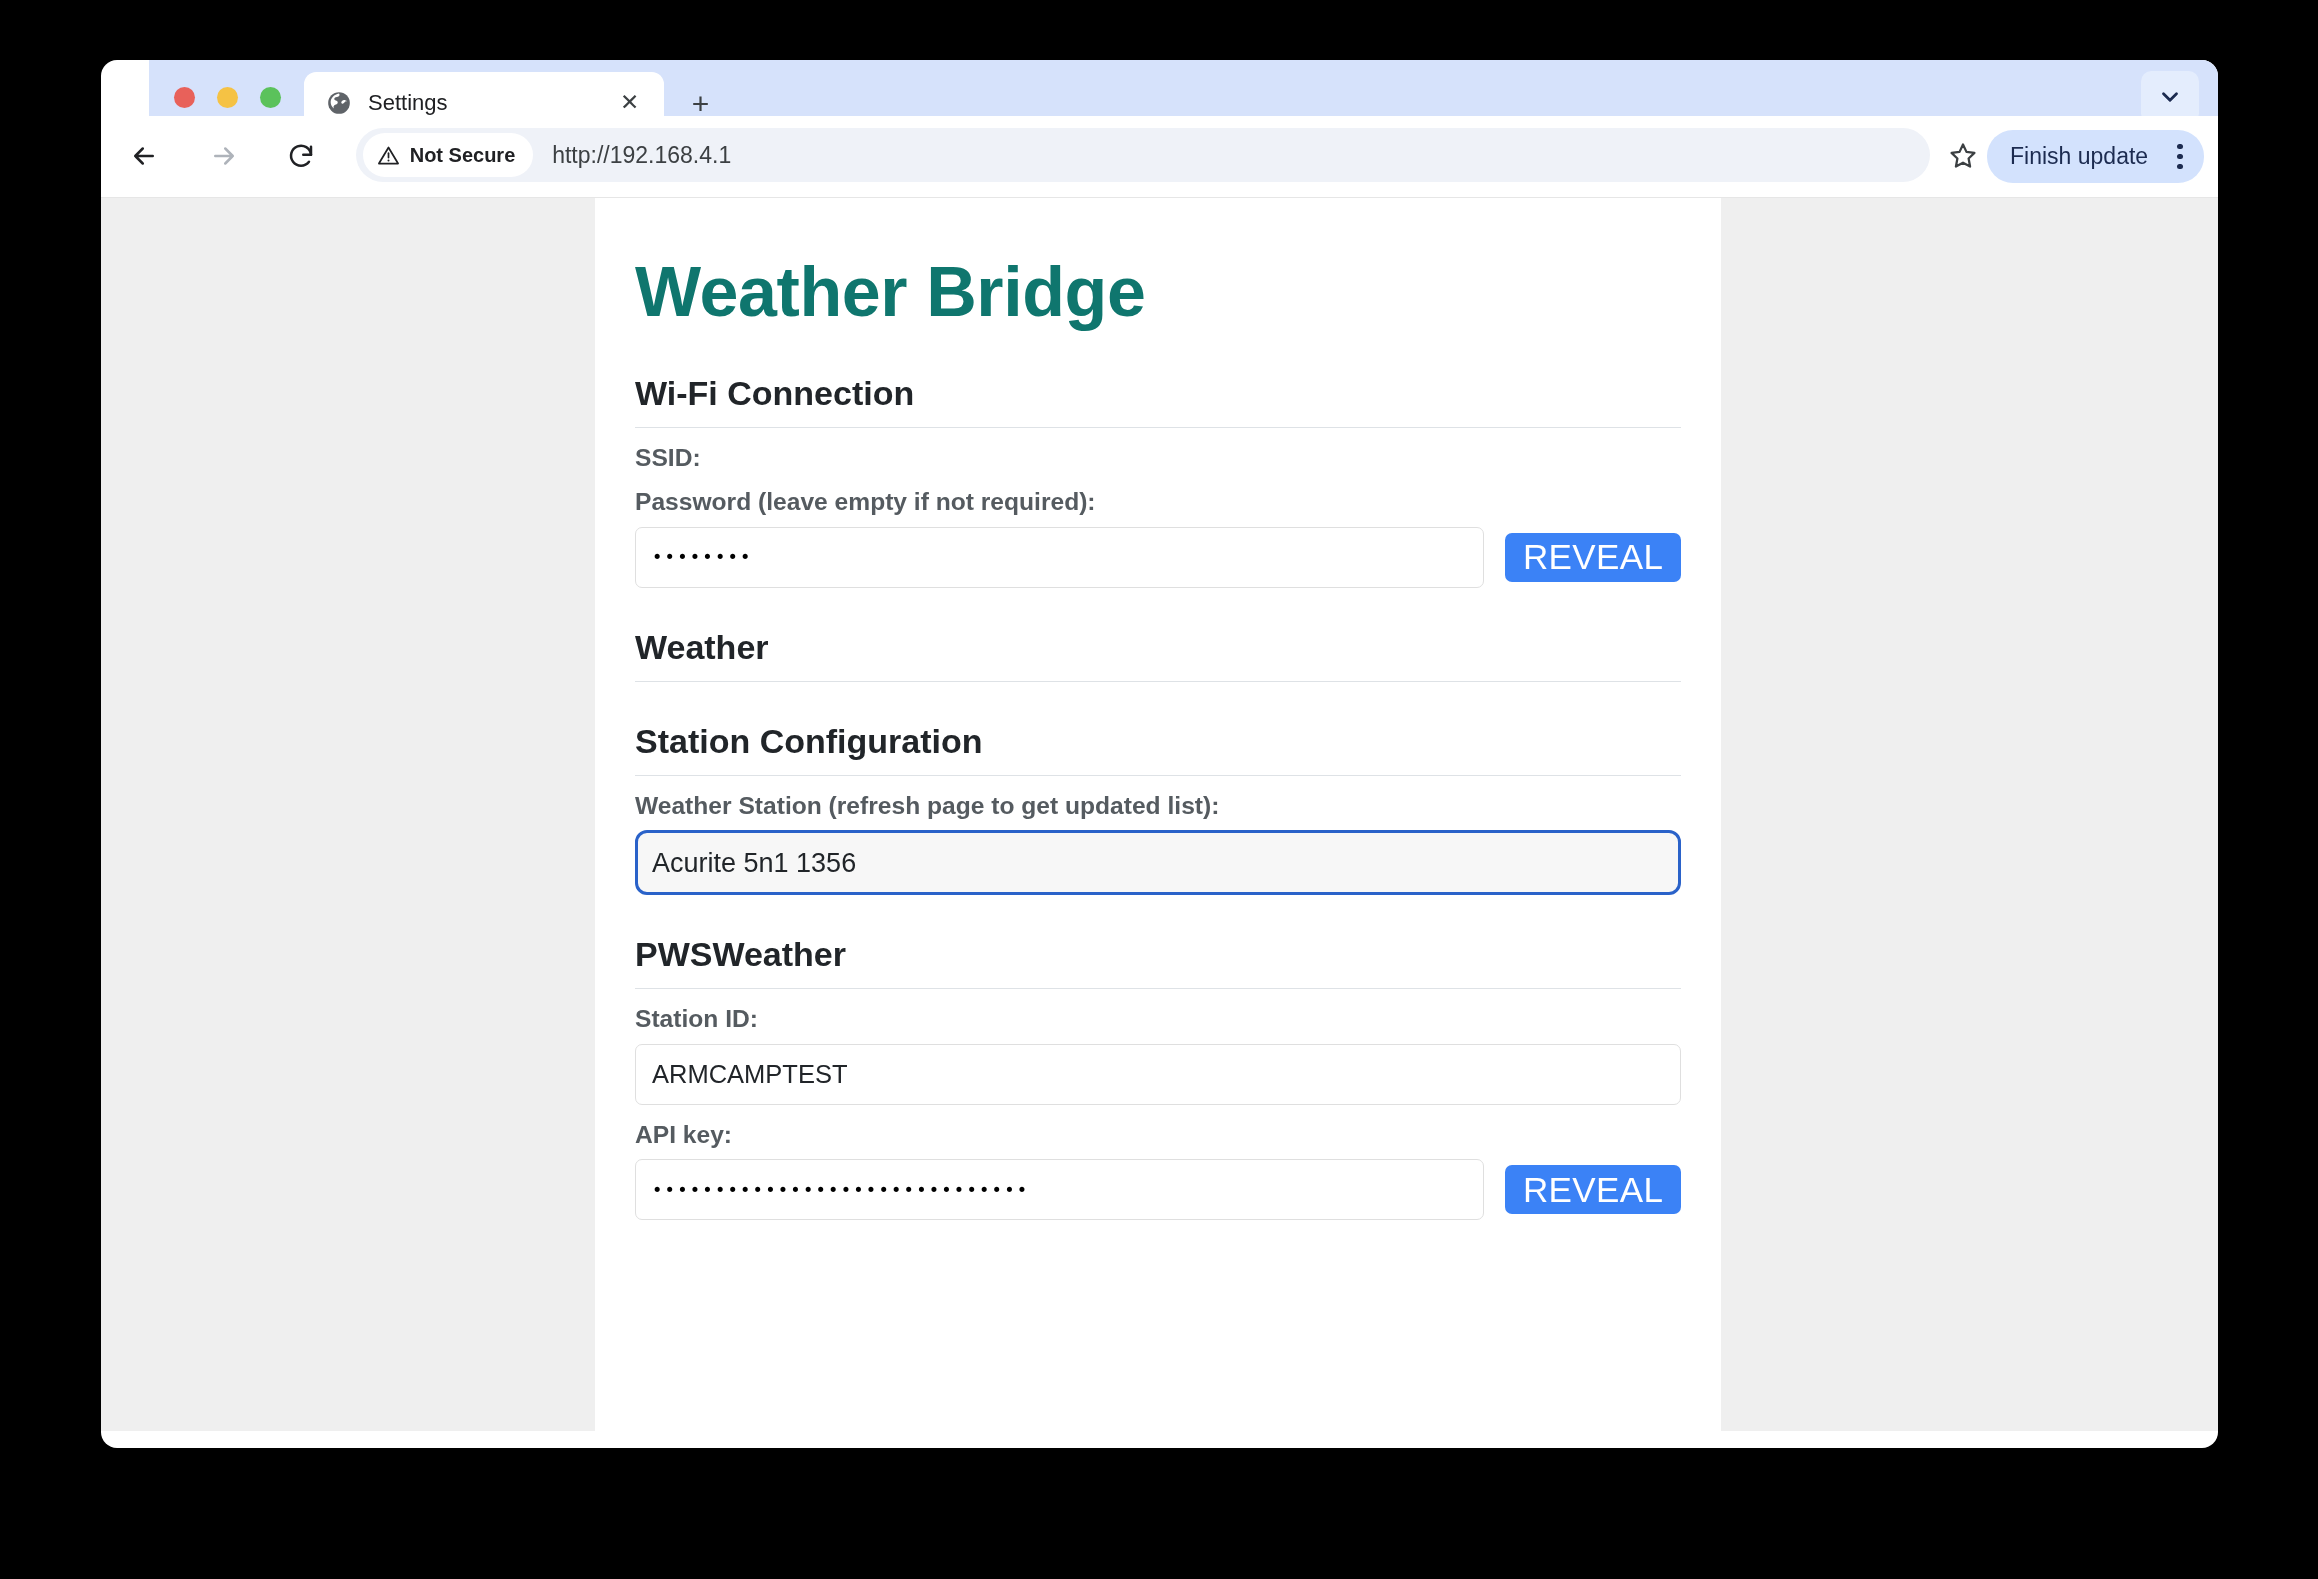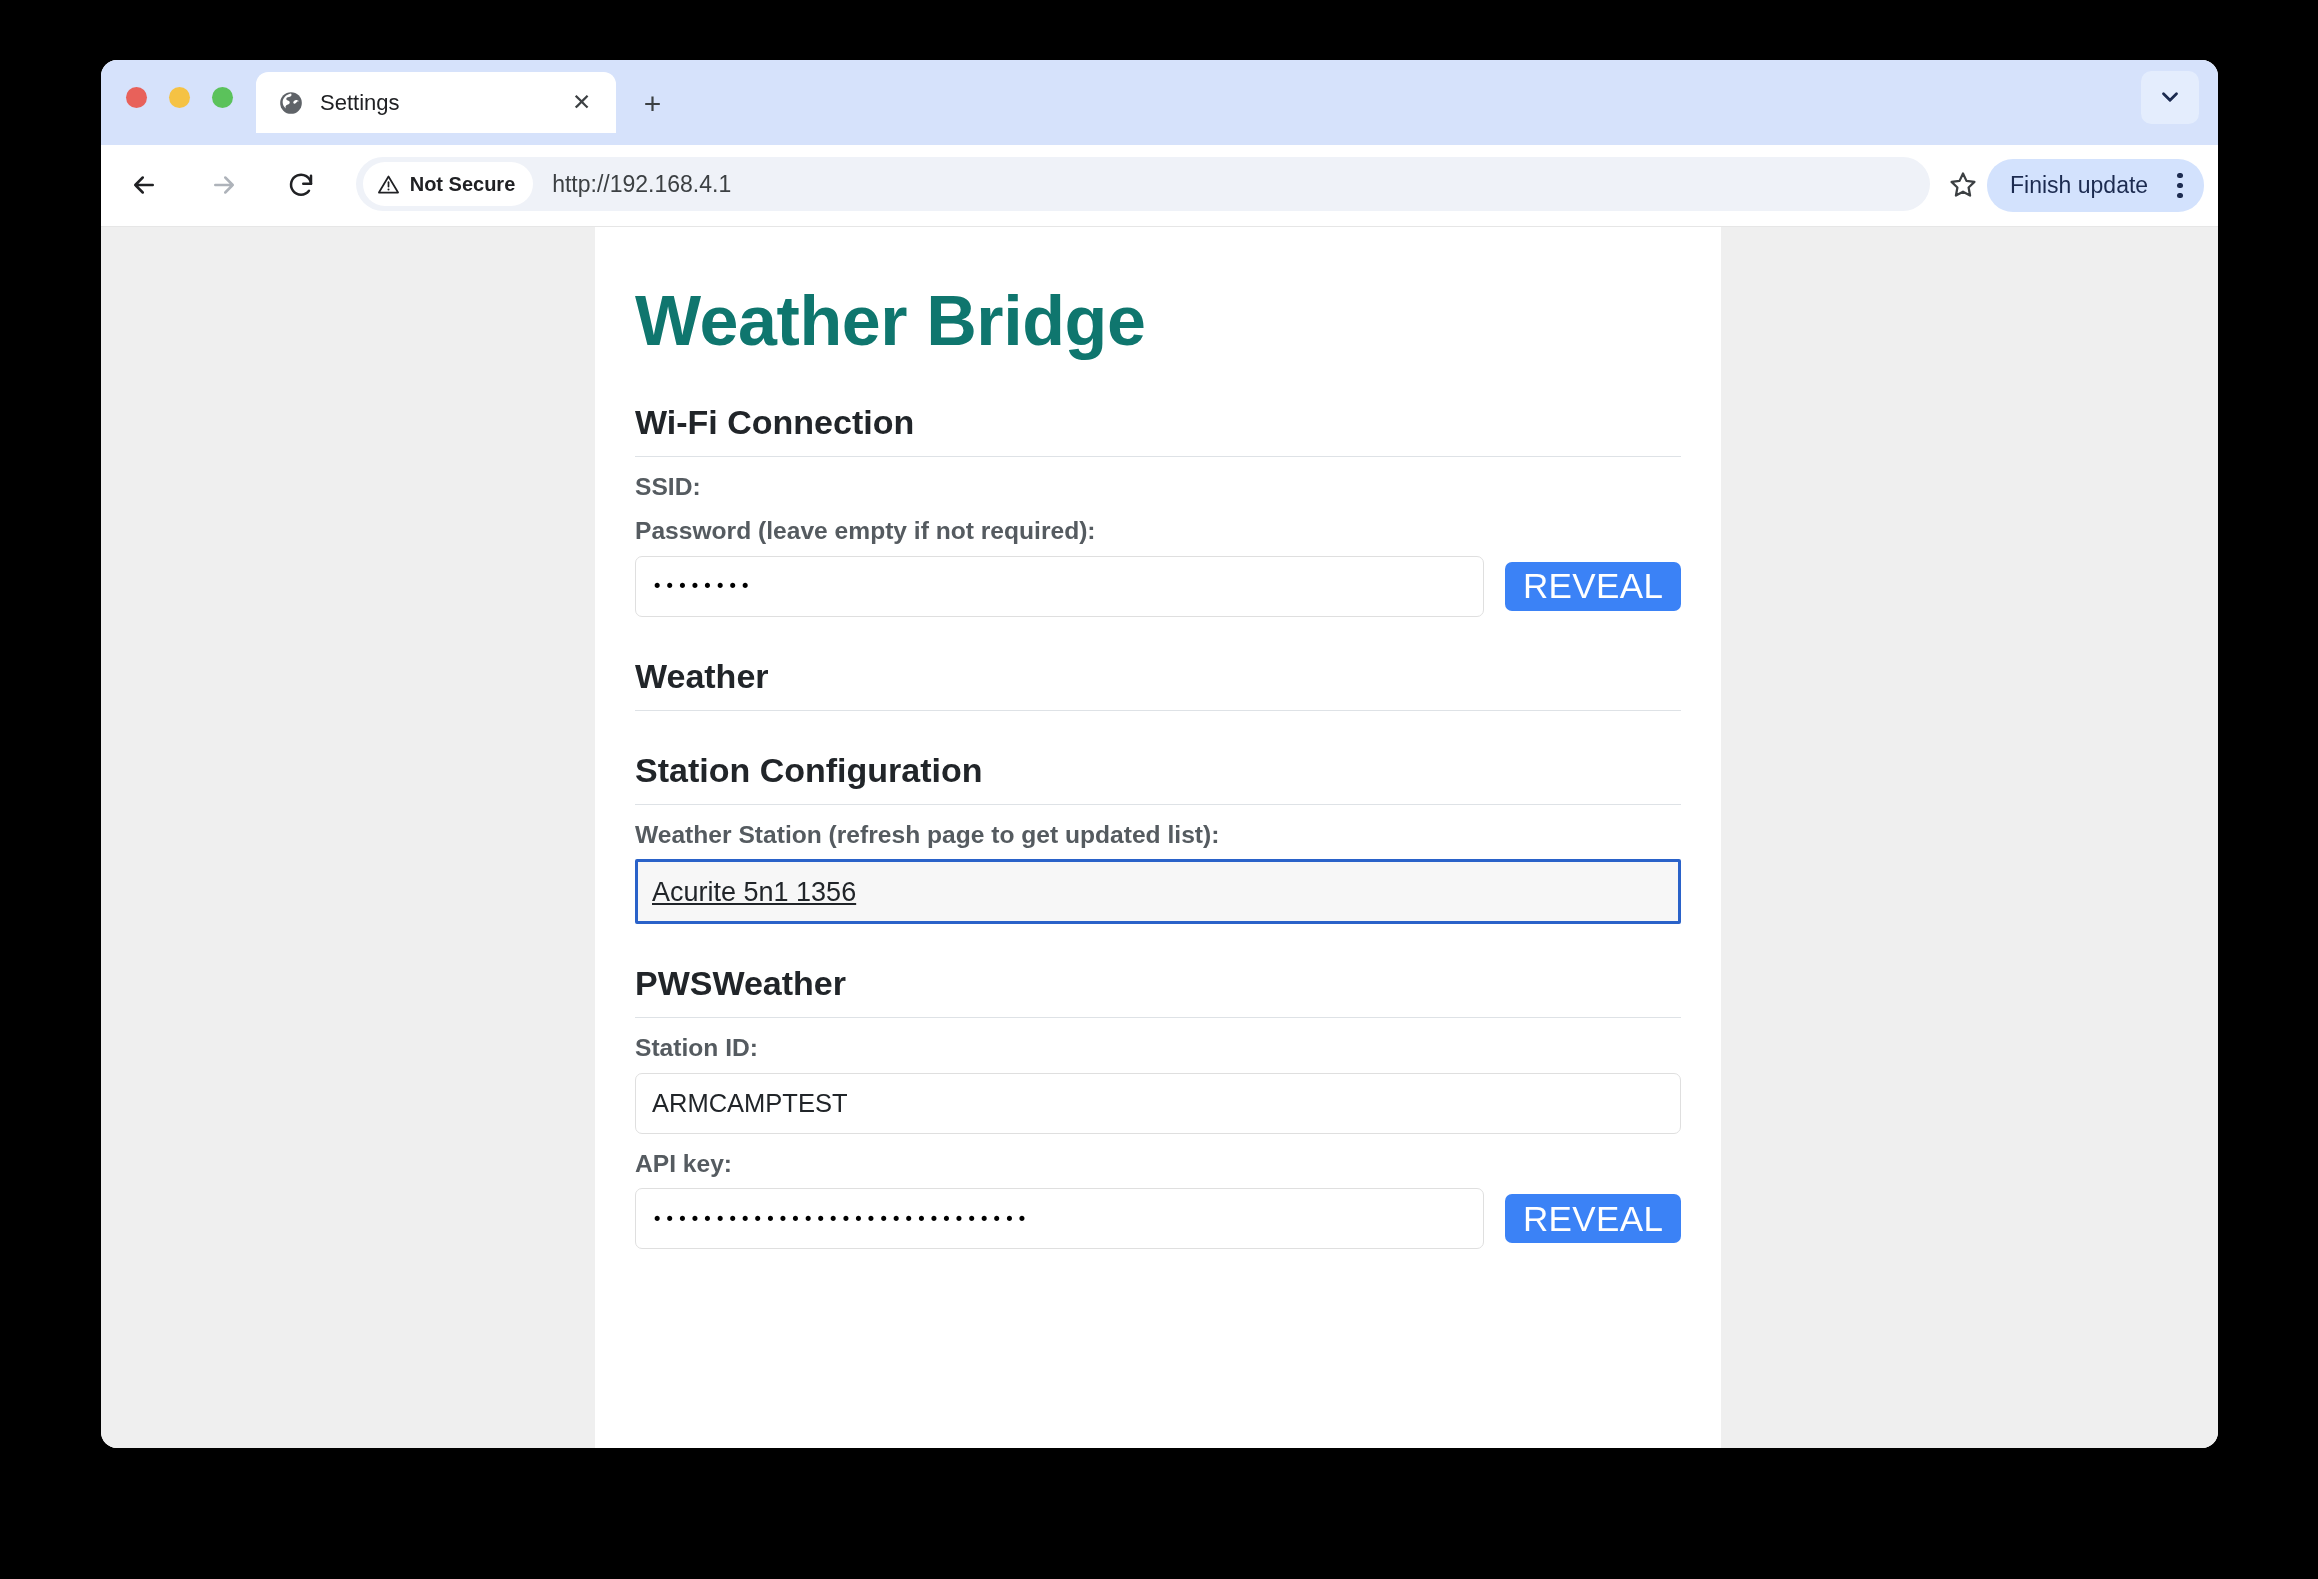--- a/index.html
+++ b/index.html
@@ -23,22 +23,23 @@
     height: 1388px;
     background: #ffffff;
     border-radius: 16px;
     overflow: hidden;
     box-shadow: 0 8.8px 35px rgba(0,0,0,0.35);
   }
 
   
   #tab-strip {
     position: relative;
-    height: 85px;
+    height: 56px;
     background: #d6e2fb;
+    margin-left: 48px;
   }
   #traffic-lights {
     position: absolute;
     left: 24.6px;
     top: 27px;
     display: flex;
     gap: 22px;
   }
   .traffic-dot {
     width: 21px; height: 21px;
@@ -328,25 +329,24 @@
     box-sizing: border-box;
     width: 100%;
     height: 65px;
     padding: 0 14px;
     font-family: "Liberation Sans Narrow", "Liberation Sans", sans-serif;
     font-stretch: condensed;
     font-size: 27px;
     color: #212529;
     background: #f7f7f7;
     border: 3.5px solid #2a62c9;
-    border-radius: 2px;
+    border-radius: 12px;
     outline: none;
     -webkit-appearance: none;
     appearance: none;
-    text-decoration: underline;
   }
 </style>
 </head>
 <body>
 
 <div id="browser-window">
 
   <div id="tab-strip">
 
     <div id="traffic-lights">

